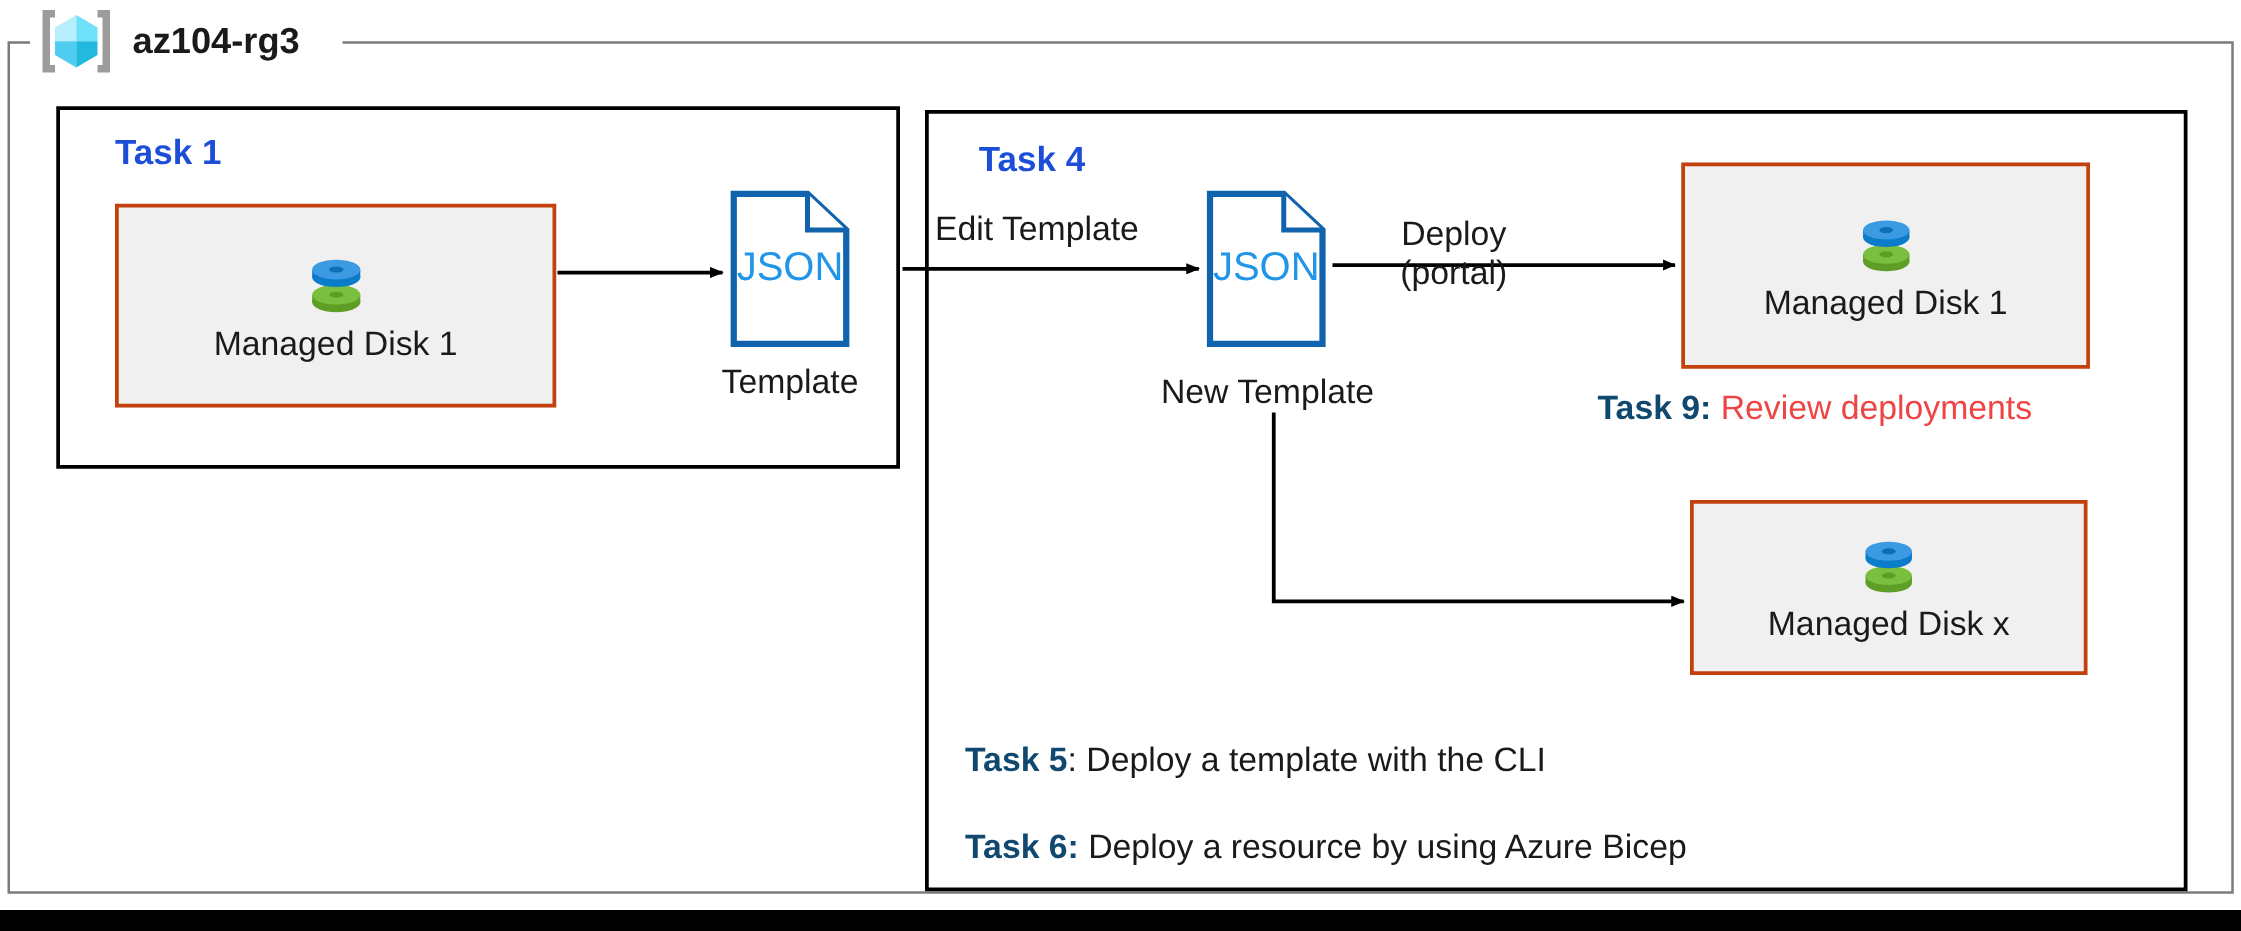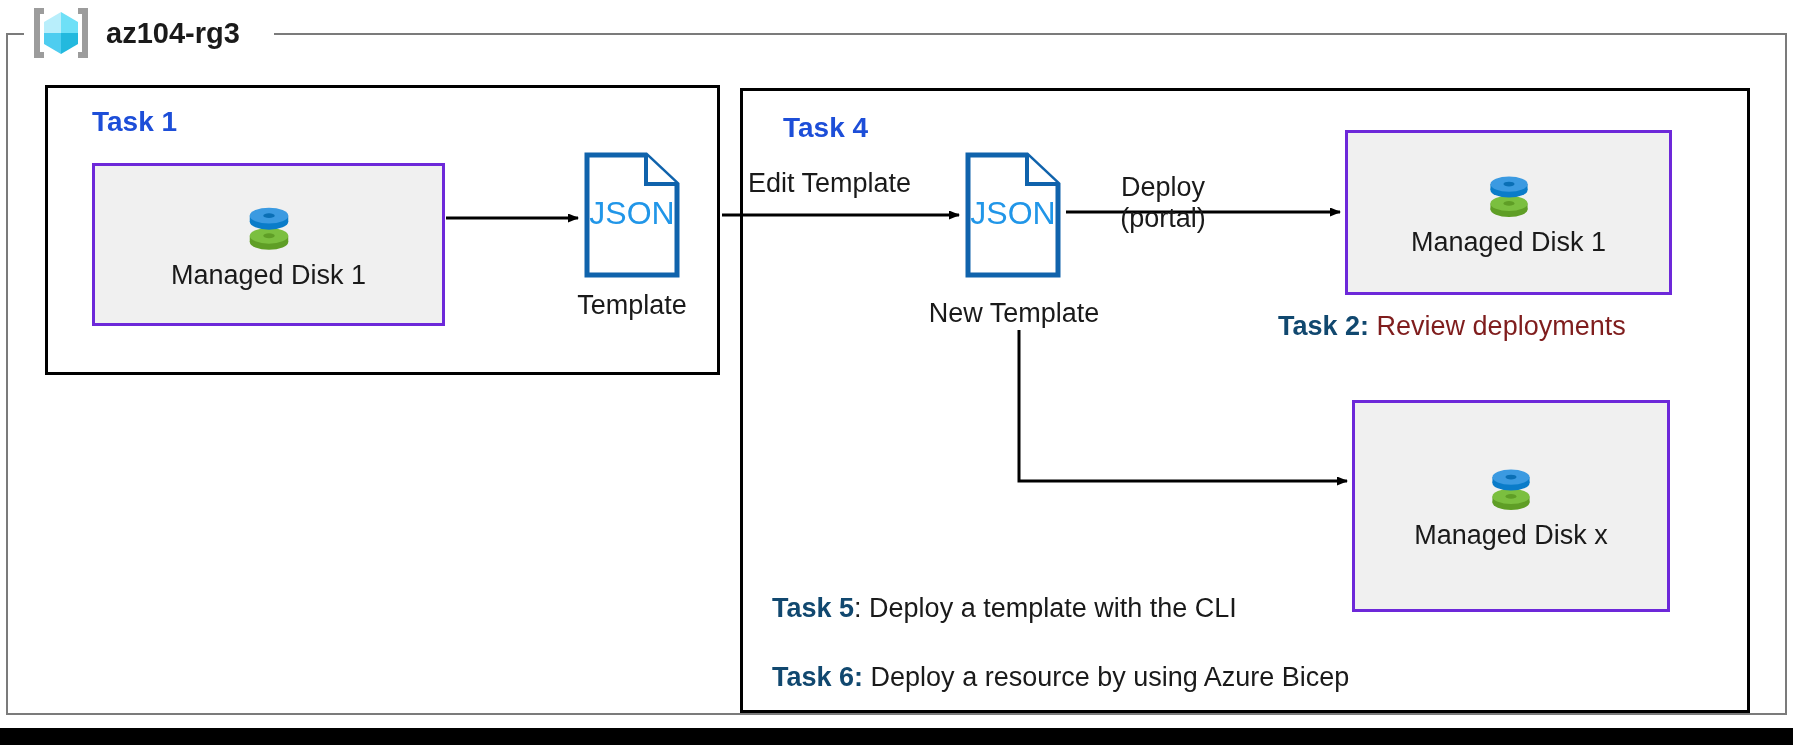--- a/index.html
+++ b/index.html
@@ -93,30 +93,30 @@
     color: #1d4ed8;
     white-space: nowrap;
   }
   #task1-heading { left: 92px;  top: 106px; }
   #task2-heading { left: 783px; top: 112px; }
 
   
   .res-box {
     position: absolute;
     background: #f0f0f0;
-    border: 3px solid #6d28d9;
+    border: 3px solid #c2410c;
     box-sizing: border-box;
     display: flex;
     flex-direction: column;
     align-items: center;
     justify-content: center;
   }
   #disk1-task1 { left: 92px;  top: 163px; width: 353px; height: 163px; }
   #disk1-task2 { left: 1345px; top: 130px; width: 327px; height: 165px; }
-  #diskx-task2 { left: 1352px; top: 400px; width: 318px; height: 212px; }
+  #diskx-task2 { left: 1352px; top: 400px; width: 318px; height: 140px; }
 
   .disk-icon {
     width: 58px;
     height: 58px;
     display: block;
   }
   #disk1-task1 .disk-icon { width: 56px; height: 56px; margin-bottom: 2px; }
   #disk1-task2 .disk-icon { width: 54px; height: 54px; margin-bottom: 2px; }
   #diskx-task2 .disk-icon { width: 54px; height: 54px; margin-bottom: 2px; }
 
@@ -171,21 +171,21 @@
   .task-note {
     position: absolute;
     font-size: 27px;
     white-space: nowrap;
     line-height: 1.08;
   }
   .task-note .tkey {
     font-weight: bold;
     color: #11486f;
   }
-  .task-note.blue .tdesc { color: #7f1d1d; }
+  .task-note.blue .tdesc { color: #ef4444; }
   .task-note.black .tdesc { color: #1a1a1a; }
   .task-note.black .tsep { color: #1a1a1a; }
 
   #task3-note { left: 1278px; top: 312px; }
   #task4-note { left: 772px;  top: 583px; }
   #task5-note { left: 772px;  top: 594px; }
   #task6-note { left: 772px;  top: 663px; }
 </style>
 </head>
 <body>
@@ -294,21 +294,21 @@
       <ellipse cx="32" cy="42" rx="6.5" ry="2.8" fill="#5f9e26"></ellipse>
       <ellipse cx="32" cy="26" rx="22" ry="9" fill="#0a7cc9"></ellipse>
       <rect x="10" y="19" width="44" height="7" fill="#0a7cc9"></rect>
       <ellipse cx="32" cy="19" rx="22" ry="9" fill="#3b9ae1"></ellipse>
       <ellipse cx="32" cy="19" rx="6.5" ry="2.8" fill="#0a6fb5"></ellipse>
     </svg>
     <span class="res-label">Managed Disk x</span>
   </div>
 
   <div class="task-note blue" id="task3-note">
-    <span class="tkey">Task 2</span><span class="tkey">:</span>
+    <span class="tkey">Task 9</span><span class="tkey">:</span>
     <span class="tdesc">Review deployments</span>
   </div>
 
 
   <div class="task-note black" id="task5-note">
     <span class="tkey">Task 5</span><span class="tsep">:</span>
     <span class="tdesc">Deploy a template with the CLI</span>
   </div>
 
   <div class="task-note black" id="task6-note">

